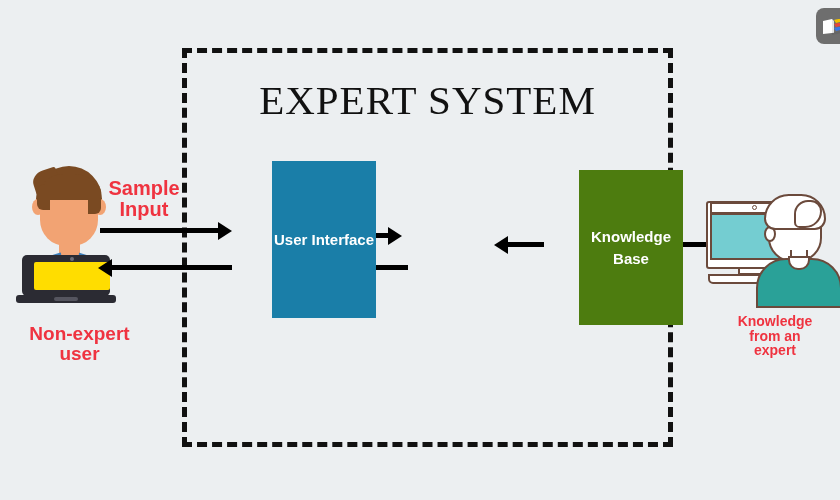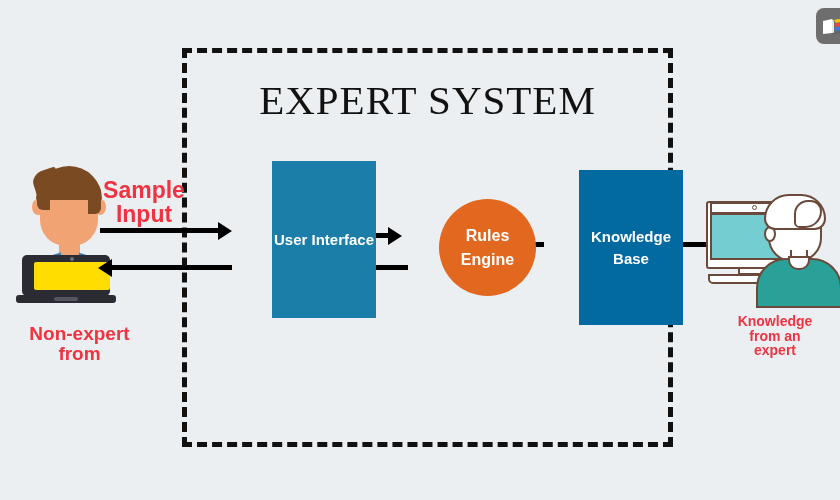--- a/index.html
+++ b/index.html
@@ -63,21 +63,21 @@
     top: 161px;
     width: 104px;
     height: 157px;
     background: #1a7ea8;
   }
   .block-kb {
     left: 530px;
     top: 170px;
     width: 104px;
     height: 155px;
-    background: #0369a1;
+    background: #4d7c0f;
   }
   .block-re {
     left: 390px;
     top: 199px;
     width: 97px;
     height: 97px;
     background: #e2671f;
     border-radius: 50%;
     font-size: 16px;
   }
@@ -103,21 +103,21 @@
     border-top: 9px solid transparent;
     border-bottom: 9px solid transparent;
     border-right: 14px solid #000000;
   }
 
   
   .caption {
     position: absolute;
     color: #ef3340;
     font-weight: bold;
-    font-size: 23px;
+    font-size: 20px;
     line-height: 1.05;
     text-align: center;
     white-space: pre-line;
   }
   .cap-sample  { left: 88px;  top: 178px; width: 96px; }
   .cap-advice  { left: 92px;  top: 281px; width: 90px; text-align: left;}
   .cap-nonexp  { left: 0px;   top: 324px; width: 143px; font-size: 19px;}
   .cap-expert  { left: 694px; top: 314px; width: 146px; font-size: 14px;}
 
   
@@ -281,33 +281,29 @@
   <div class="arrow-line" style="left:500px; top:242px; width:36px;"></div>
   <div class="arrow-head head-left" style="left:486px; top:236px;"></div>
 
   <div class="arrow-line" style="left:648px; top:242px; width:62px;"></div>
   <div class="arrow-head head-left" style="left:634px; top:236px;"></div>
 
   <div class="block block-ui">
     <span class="block-label">User
 Interface</span>
   </div>
-  <div class="block block-re">
-    <span class="block-label">Rules
-Engine</span>
-  </div>
   <div class="block block-kb">
     <span class="block-label">Knowledge
 Base</span>
   </div>
 
   <div class="caption cap-sample">Sample
 Input</div>
   <div class="caption cap-nonexp">Non-expert
-from</div>
+user</div>
   <div class="caption cap-expert">Knowledge
 from an
 expert</div>
 
   <div class="person-right">
     <div class="pr-monitor"></div>
     <div class="pr-bar"></div>
     <div class="pr-dot"></div>
     <div class="pr-screen"></div>
     <div class="pr-neck"></div>

